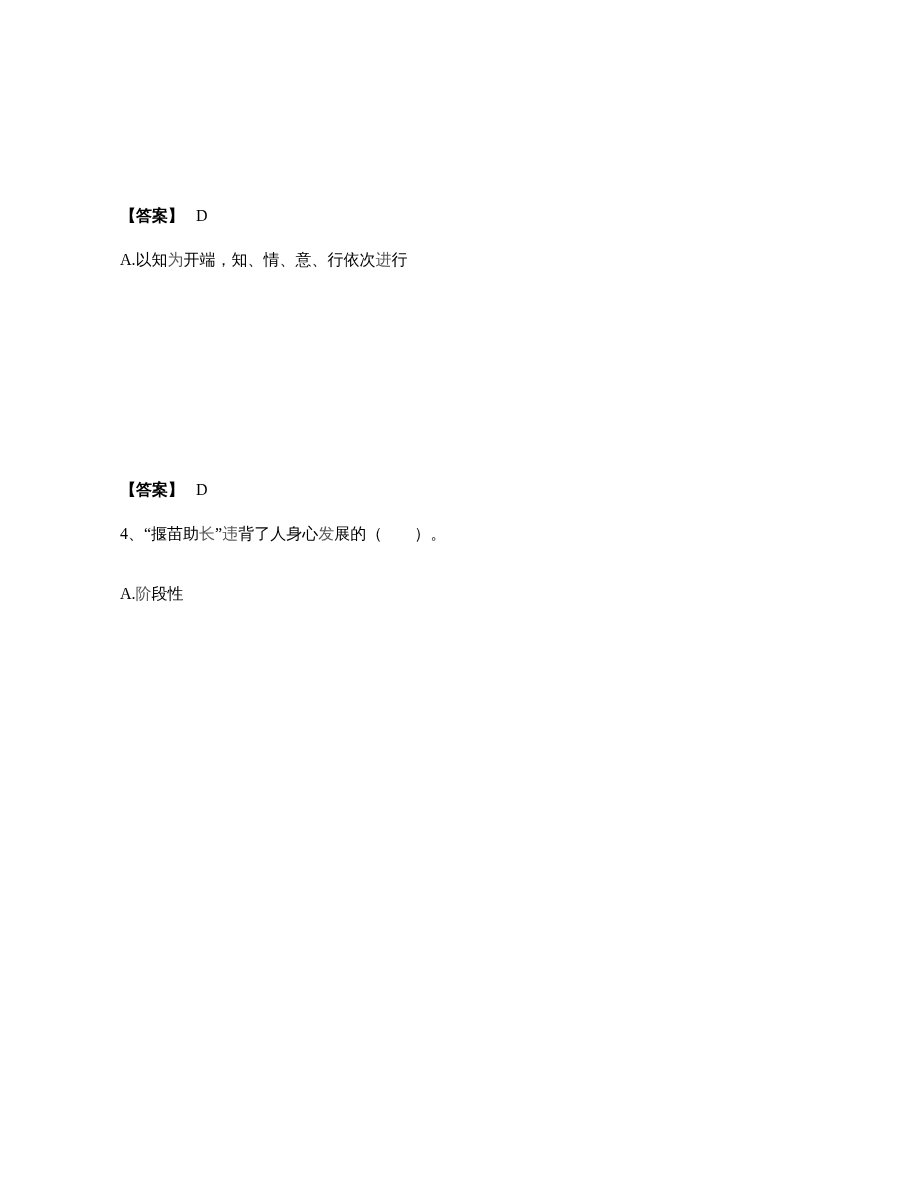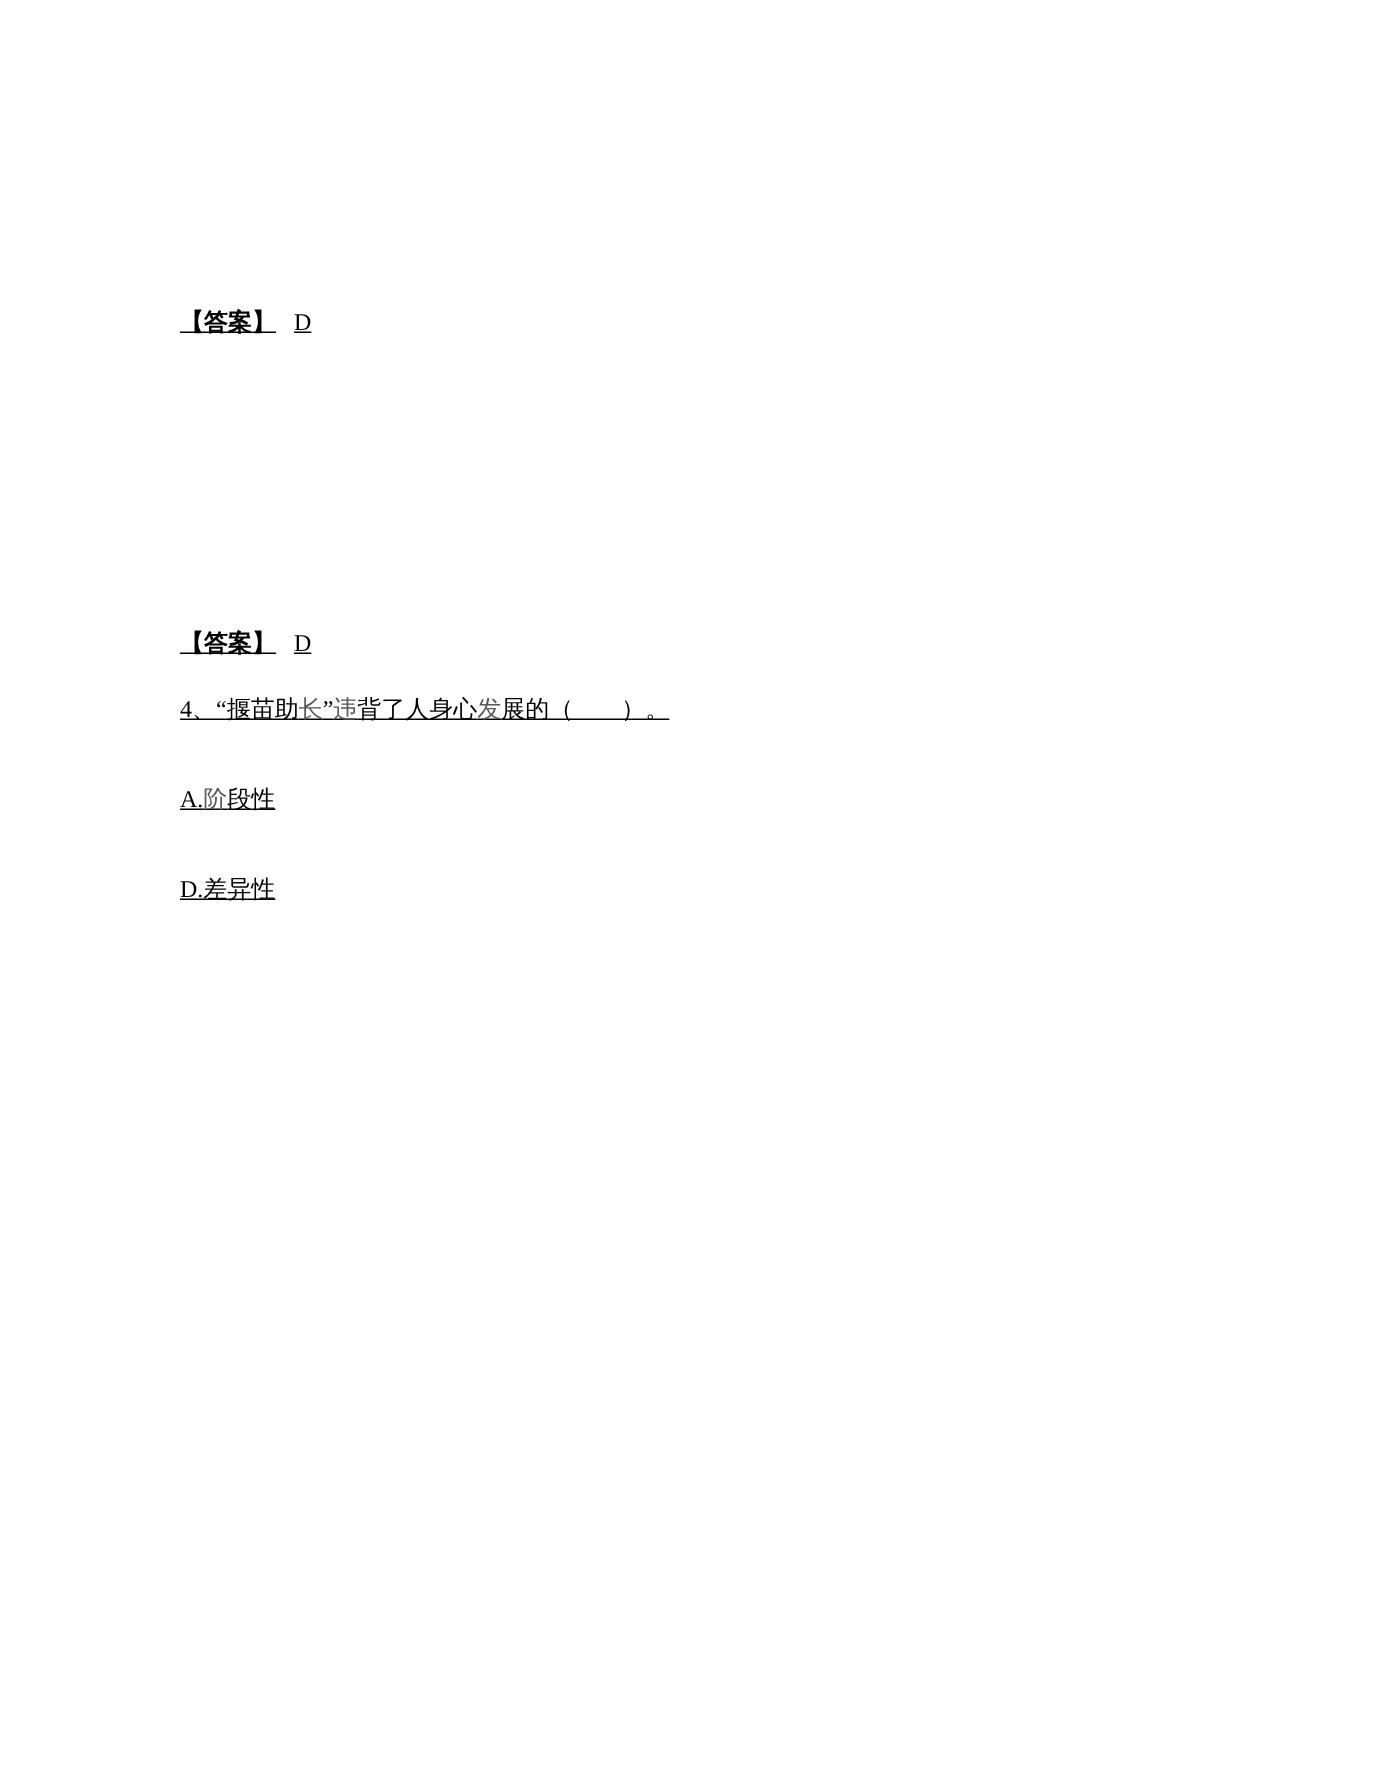--- a/index.html
+++ b/index.html
@@ -9,21 +9,20 @@
       height: 1191px;
       background: #ffffff;
       font-family: "SimSun", "宋体", serif;
       font-size: 16px;
       color: #000000;
       position: relative;
     }
     .content {
       padding: 200px 120px 0 120px;
       line-height: 2.0;
-      text-decoration: underline;
     }
     .answer-line {
       margin-top: 0;
       margin-bottom: 12px;
       font-weight: bold;
     }
     .answer-line .answer-val {
       font-weight: normal;
       margin-left: 12px;
     }
@@ -44,37 +43,37 @@
 </head>
 <body>
 
 <div class="content">
 
   <div class="answer-line">
     <span>【答案】</span><span class="answer-val">D</span>
   </div>
 
 
+  <div class="option">
+    <span>A.以知</span><span class="gray">为</span><span>开端，知、情、意、行依次</span><span class="gray">进</span><span>行</span>
+  </div>
 
 
 
 
   <div class="gap"></div>
 
   <div class="answer-line">
     <span>【答案】</span><span class="answer-val">D</span>
   </div>
 
   <div class="question-stem">
     <span>4、</span><span>“揠苗助</span><span class="gray">长</span><span>”</span><span class="gray">违</span><span>背了人身心</span><span class="gray">发</span><span>展的（　　）。</span>
   </div>
 
   <div class="option">
     <span>A.</span><span class="gray">阶</span><span>段性</span>
   </div>
 
 
 
-  <div class="option">
-    <span>D.差异性</span>
-  </div>
 
 </div>
 
 </body></html>

